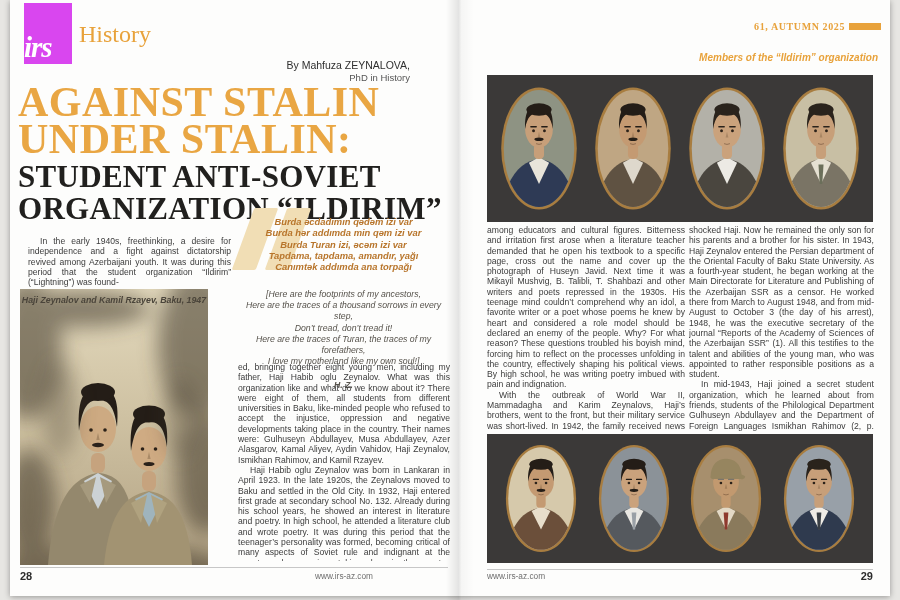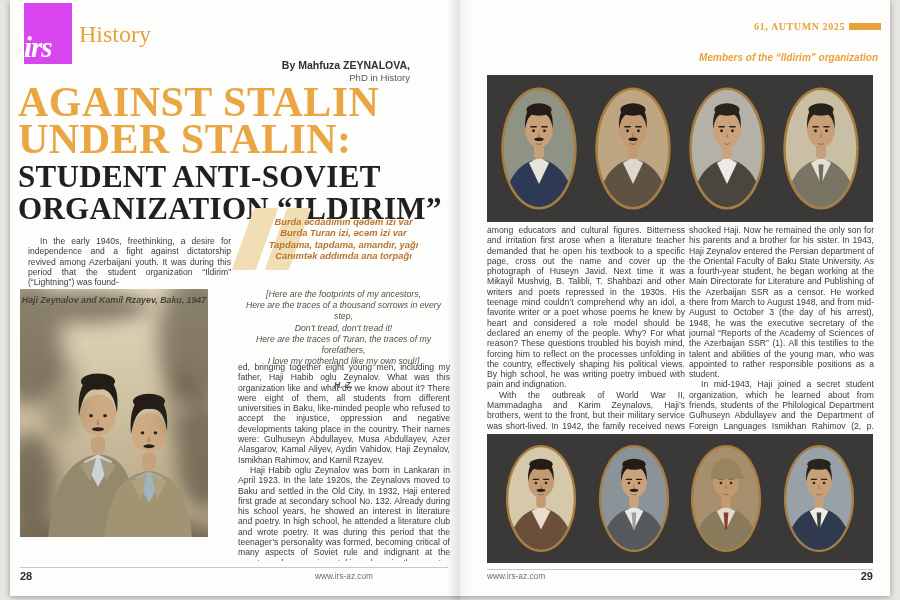--- a/index.html
+++ b/index.html
@@ -16,21 +16,21 @@
              color:#fff;font-size:29px;line-height:34px;letter-spacing:-1px;}
   .section-label{position:absolute;left:79px;top:19px;font-family:"Liberation Serif",serif;
                  color:#e8a23b;font-size:24px;line-height:30px;}
   .issue{position:absolute;left:690px;width:155px;top:21px;text-align:right;
          font-family:"Liberation Serif",serif;font-weight:700;color:#e8a23b;font-size:10px;letter-spacing:.6px;}
   .issue-bar{position:absolute;left:849px;top:23px;width:32px;height:7px;background:#e8a23b;}
   .right-caption{position:absolute;left:620px;width:258px;top:52px;text-align:right;
                  font-style:italic;font-weight:700;color:#e8a23b;font-size:10px;}
   
   .byline{position:absolute;left:240px;width:170px;top:60px;text-align:right;color:#2f2f2f;}
-  .byline .author{font-weight:700;font-size:10.5px;line-height:11.5px;}
+  .byline .author{font-weight:400;font-size:10.5px;line-height:11.5px;}
   .byline .cred{font-size:9.5px;line-height:11px;color:#555;}
   .title{position:absolute;left:18px;top:84px;width:440px;font-family:"Liberation Serif",serif;font-weight:700;}
   .title .t-orange{color:#e9a643;font-size:42px;line-height:37px;letter-spacing:.5px;}
   .title .t-black{color:#21201e;font-size:31px;line-height:32px;letter-spacing:.3px;}
   .title .t-gap{height:3px;}
   
   .bodycol{position:absolute;text-align:justify;color:#3b3b3b;font-size:8.6px;line-height:10.3px;overflow:hidden;}
   .bodycol p{margin:0;}
   .bodycol p.indent{text-indent:12px;}
   .intro{left:20px;top:236px;width:211px;height:52px;}
@@ -40,21 +40,21 @@
   .rp-col2{left:689px;top:225px;width:185px;height:207px;}
   
   .quote-mark{position:absolute;background:#f1deb5;width:24px;height:62px;transform:skewX(-20deg);border-radius:2px;}
   .qm1{left:243px;top:208px;} .qm2{left:276px;top:208px;}
   .verse{position:absolute;left:237px;width:213px;top:216px;text-align:center;
          color:#b8752b;font-weight:700;font-style:italic;font-size:9.4px;line-height:11.3px;}
   .translation{position:absolute;left:237px;width:213px;top:289px;text-align:center;
                color:#56524b;font-style:italic;font-size:8.7px;line-height:11.2px;}
   .attribution{font-weight:700;margin-top:13px;}
   
-  .duo-photo{position:absolute;left:20px;top:289px;width:188px;height:248px;overflow:hidden;}
+  .duo-photo{position:absolute;left:20px;top:289px;width:188px;height:276px;overflow:hidden;}
   .duo-photo svg{display:block;width:100%;height:100%;}
   .photo-caption{position:absolute;left:0;top:6px;width:100%;text-align:center;
                  font-style:italic;font-weight:700;color:#4a443a;font-size:8.8px;}
   
   .panel{position:absolute;background:#3b3938;display:flex;align-items:center;justify-content:space-evenly;}
   .panel-top{left:487px;top:75px;width:386px;height:147px;}
   .panel-bottom{left:487px;top:434px;width:386px;height:129px;}
   .panel-top .portrait{width:84px;height:131px;}
   .panel-bottom .portrait{width:78px;height:115px;}
   .portrait svg{display:block;width:100%;height:100%;}
@@ -152,20 +152,21 @@
         <ellipse cx="160" cy="130" rx="16" ry="40"></ellipse>
       </g>
     </svg>
     <div class="photo-caption">Haji Zeynalov and Kamil Rzayev, Baku, 1947</div>
   </div>
 
   <div class="quote-mark qm1"></div>
   <div class="quote-mark qm2"></div>
   <div class="verse">
       <div>Burda əcdadımın qədəm izi var</div>
+      <div>Burda hər addımda min qəm izi var</div>
       <div>Burda Turan izi, əcəm izi var</div>
       <div>Tapdama, tapdama, amandır, yağı</div>
       <div>Canımtək addımda ana torpağı</div>
     </div>
   <div class="translation">
     <div>
         <div>[Here are the footprints of my ancestors,</div>
         <div>Here are the traces of a thousand sorrows in every step,</div>
         <div>Don’t tread, don’t tread it!</div>
         <div>Here are the traces of Turan, the traces of my forefathers,</div>

